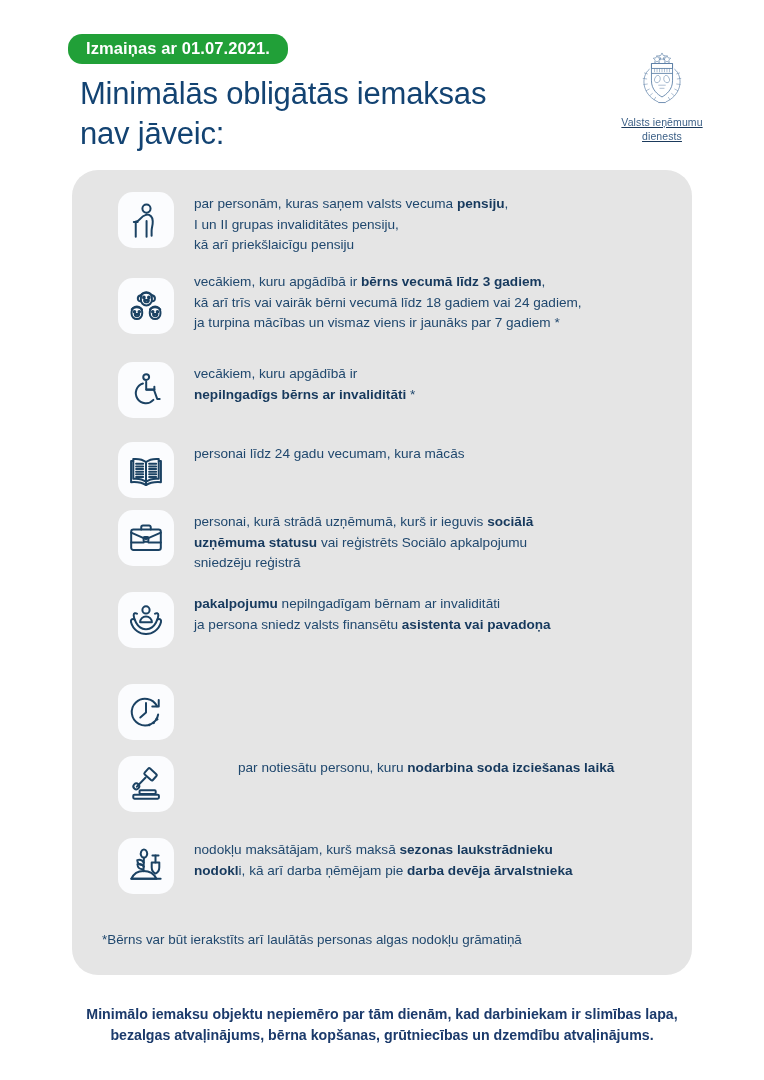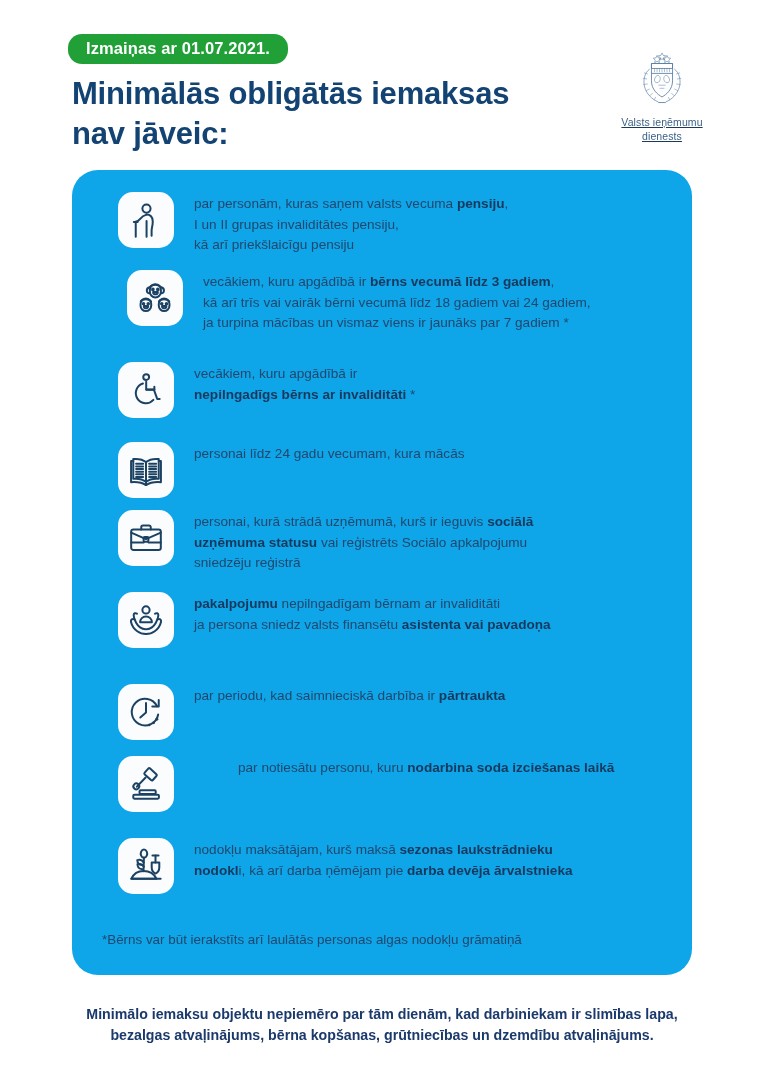--- a/index.html
+++ b/index.html
@@ -35,25 +35,25 @@
     font-size: 16.5px;
     letter-spacing: 0.1px;
     padding: 5px 18px 6px 18px;
     border-radius: 14px;
     display: inline-block;
     line-height: 1.15;
     white-space: nowrap;
   }
   .title {
     position: absolute;
-    left: 72px;
+    left: 80px;
     top: 74px;
     width: 540px;
     font-size: 31px;
-    font-weight: bold;
+    font-weight: normal;
     line-height: 1.28;
     color: #134372;
     letter-spacing: -0.2px;
   }
 
   
   .logo-block {
     position: absolute;
     right: 44px;
     top: 48px;
@@ -74,21 +74,21 @@
     letter-spacing: 0.1px;
   }
 
   
   .panel {
     position: absolute;
     left: 72px;
     top: 170px;
     width: 620px;
     height: 805px;
-    background: #0ea5e9;
+    background: #e5e5e5;
     border-radius: 26px;
   }
 
   .list {
     position: absolute;
     left: 0; top: 0;
     width: 100%;
   }
 
   .row {
@@ -199,21 +199,21 @@
               <path d="M7.2 22.2 h4"></path>
             </g>
           </svg>
         </div>
         <div class="row-text">
           <div><span>par personām, kuras saņem valsts vecuma </span><b>pensiju</b><span>,</span></div>
           <div><span>I un II grupas invaliditātes pensiju,</span></div>
           <div><span>kā arī priekšlaicīgu pensiju</span></div>
         </div>
       </div>
-      <div class="row" style="position: absolute; top: 100px; left: 9px; width: 100%;">
+      <div class="row" style="position: absolute; top: 100px; left: 0px; width: 100%; align-items: flex-end;">
         <div class="icon-tile">
           <svg viewBox="0 0 40 40">
             <g fill="none" stroke="#1b4263" stroke-width="2.1" stroke-linecap="round" stroke-linejoin="round">
               <path d="M14.6 11.2 a5.8 5.8 0 0 1 11.6 0 v2.4 a5.8 5.8 0 0 1 -11.6 0z"></path>
               <path d="M14.6 8.6 c-2.4 .4 -3.4 2 -3.2 4 c.2 1.8 1.4 2.6 3 2.4"></path>
               <path d="M26.2 8.6 c2.4 .4 3.4 2 3.2 4 c-.2 1.8 -1.4 2.6 -3 2.4"></path>
               <path d="M14.8 8.4 c2 -3.2 8.6 -3.2 11.2 0"></path>
               <circle cx="17.8" cy="11" r=".9" fill="#1b4263"></circle>
               <circle cx="23" cy="11" r=".9" fill="#1b4263"></circle>
               <path d="M18 13.6 h5 a2.5 2.5 0 0 1 -5 0z"></path>
@@ -314,23 +314,20 @@
               <path d="M33.4 7.4 v6.8 h-6.8"></path>
               <path d="M20 10.4 v10.2 l-6 5.2"></path>
             </g>
             <g fill="#1b4263">
               <circle cx="31.5" cy="27.6" r="1.5"></circle>
               <circle cx="28" cy="31.4" r="1.4"></circle>
               <circle cx="23.4" cy="33.6" r="1.3"></circle>
             </g>
           </svg>
         </div>
-        <div class="row-text">
-          <div><span>par periodu, kad saimnieciskā darbība ir </span><b>pārtraukta</b></div>
-        </div>
       </div>
       <div class="row" style="position: absolute; top: 586px; left: 0px; width: 100%; gap: 44px;">
         <div class="icon-tile">
           <svg viewBox="0 0 40 40">
             <g fill="none" stroke="#1b4263" stroke-width="2.1" stroke-linecap="round" stroke-linejoin="round">
               <rect x="19" y="5.6" width="11.6" height="8.4" rx="1.4" transform="rotate(42 24.8 9.8)"></rect>
               <path d="M19.6 13.2 l-9.2 9.6"></path>
               <path d="M7.6 20.4 a3 3 0 0 1 4.4 4.2 a3 3 0 0 1 -4.4 -4.2z"></path>
               <rect x="13.2" y="26.6" width="17" height="3.8" rx="1"></rect>
               <rect x="6.6" y="31.2" width="27" height="4.2" rx="1.2"></rect>

